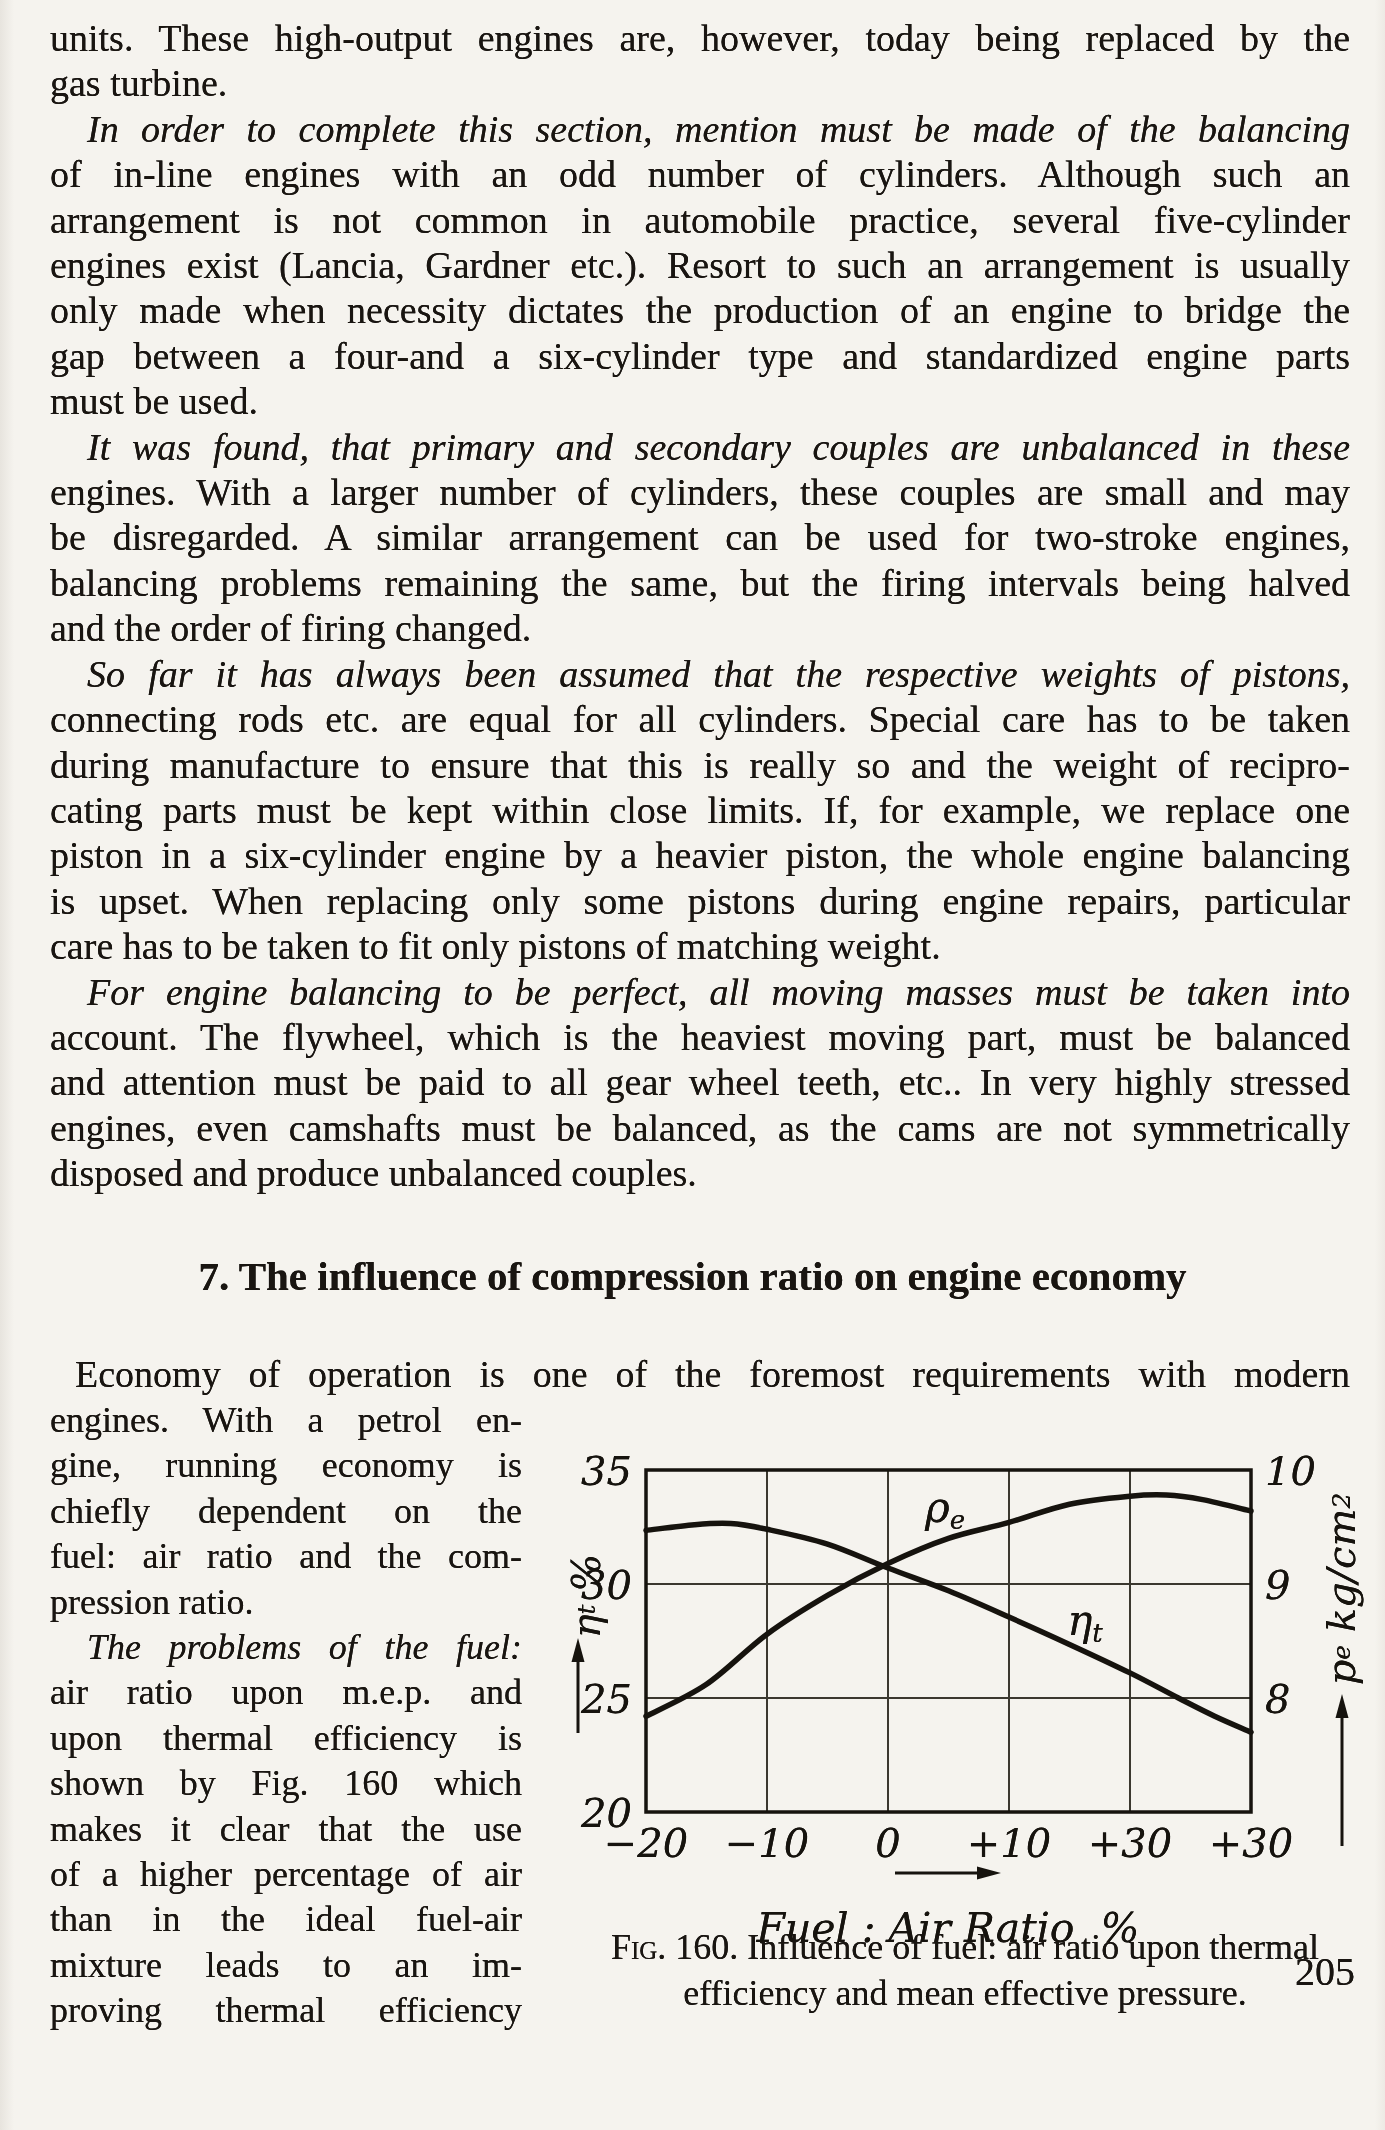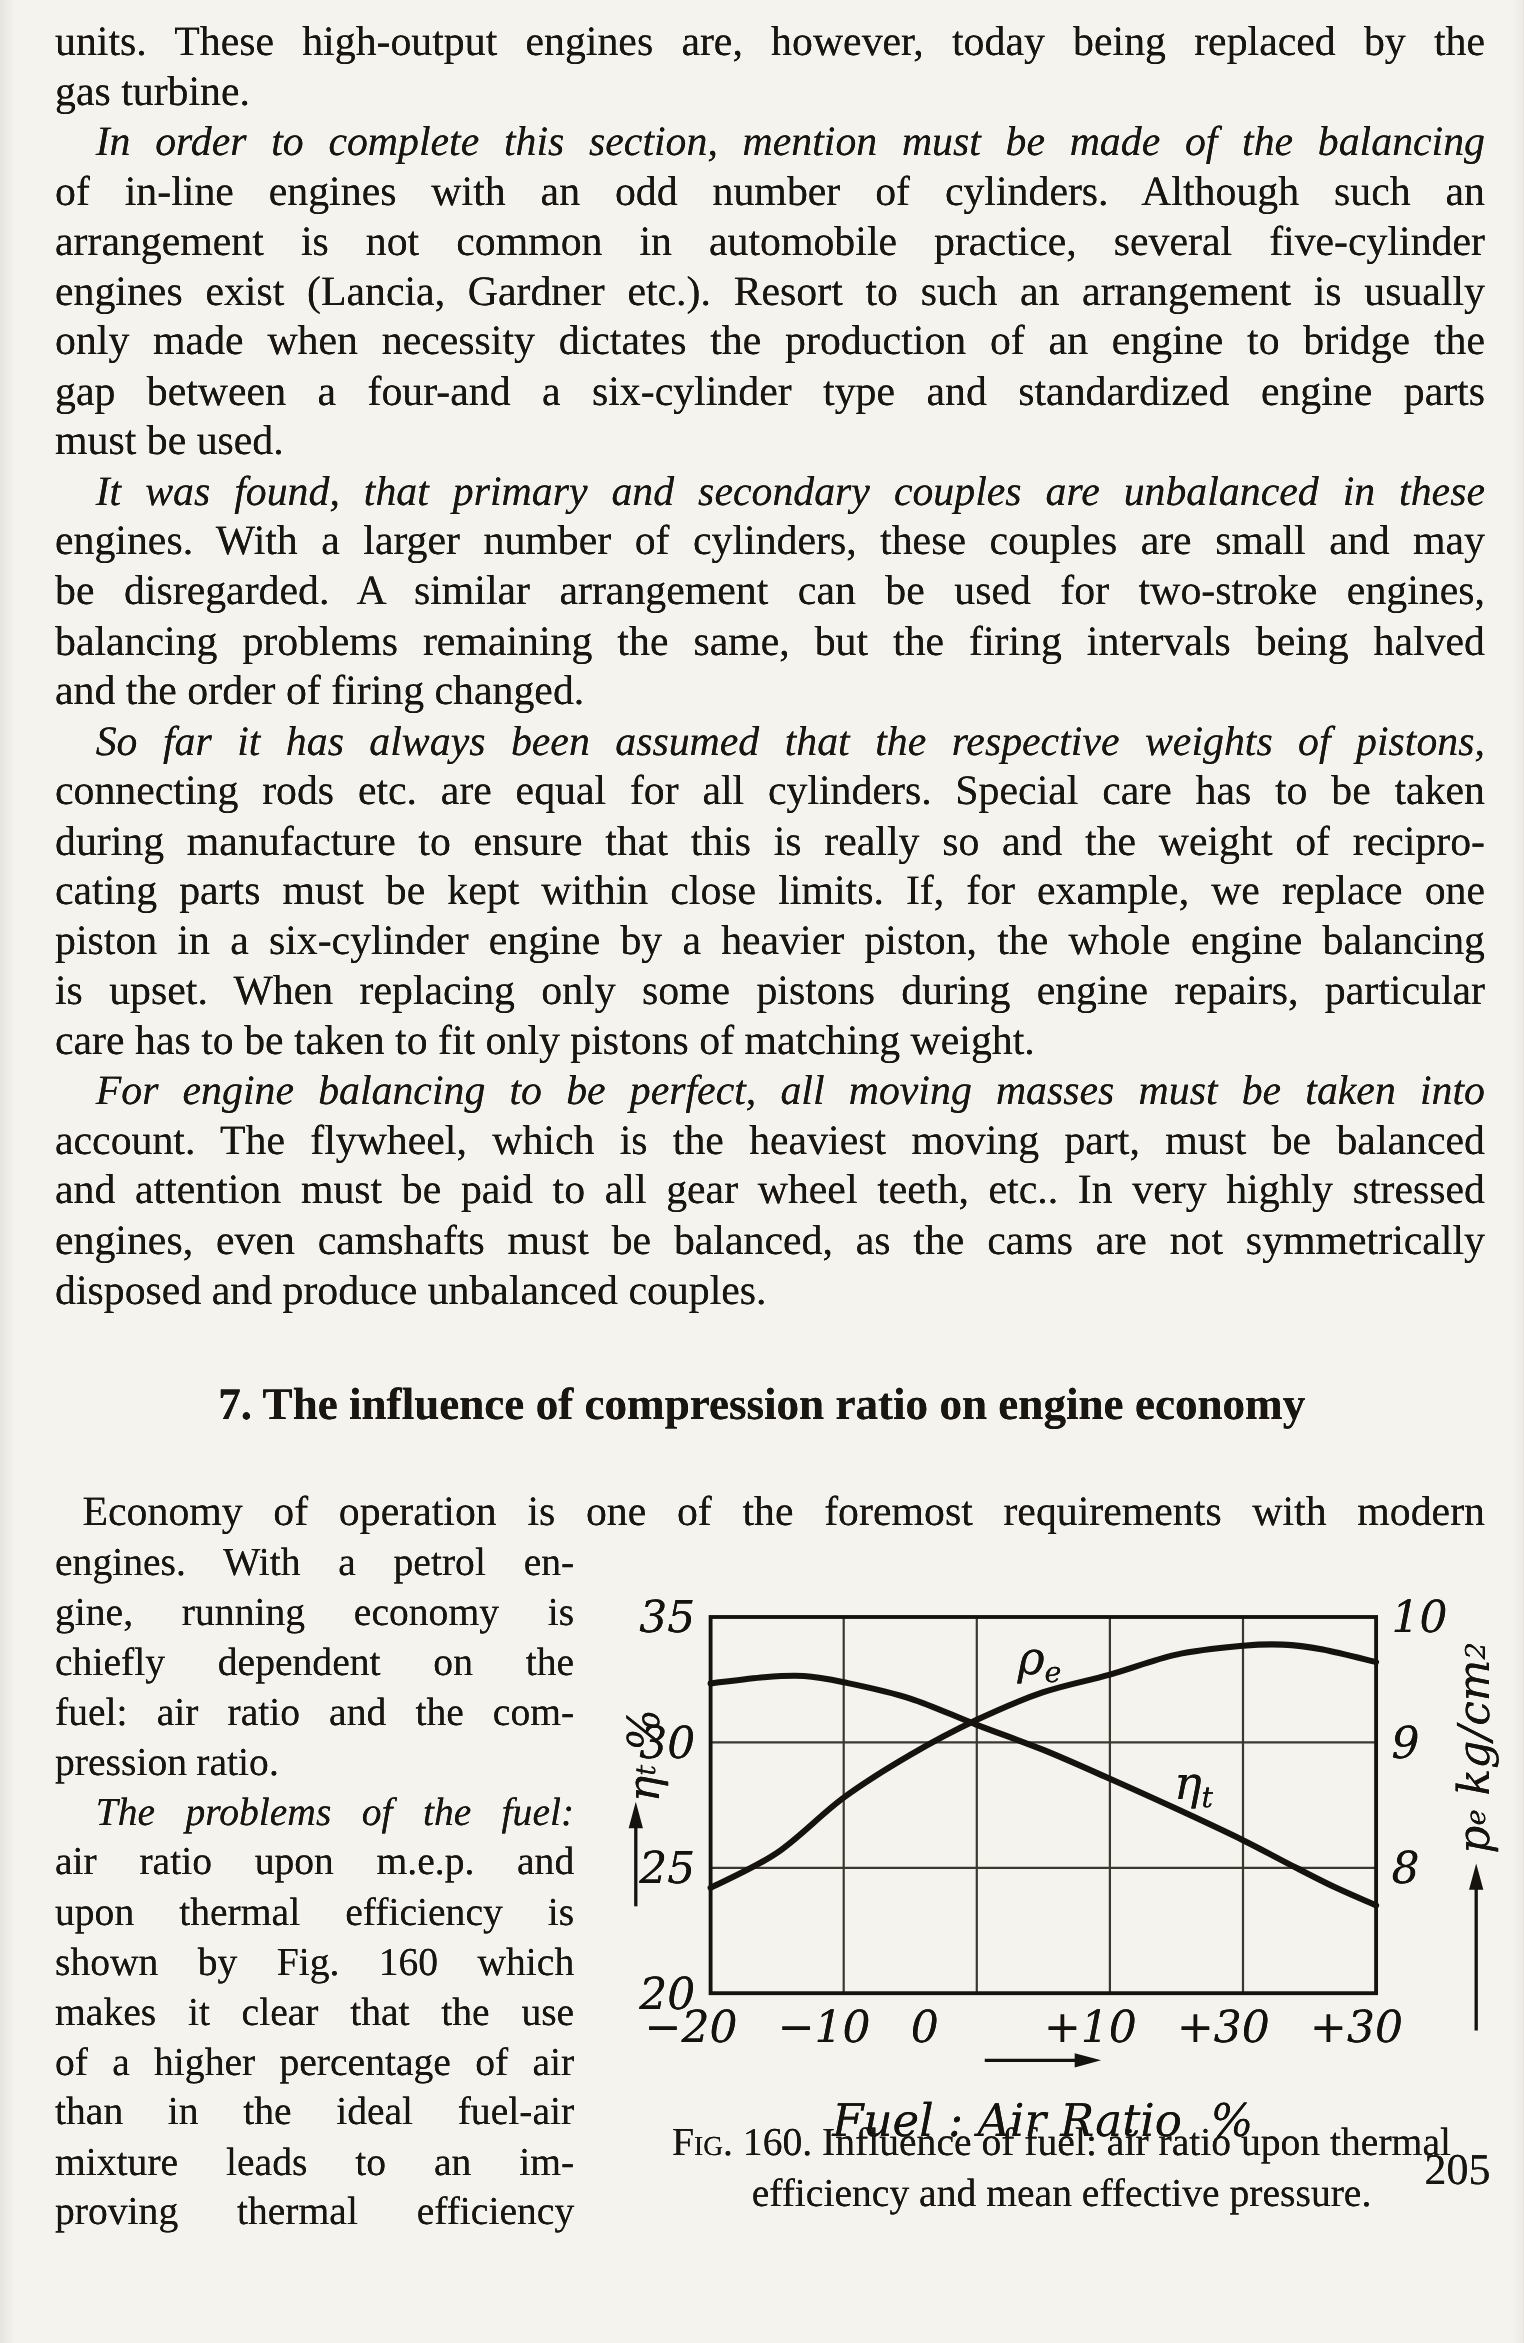--- a/index.html
+++ b/index.html
@@ -41,21 +41,21 @@
     font-size:36px;line-height:45.4px;word-spacing:-0.5px;
     text-shadow:0 0 0.6px currentColor;
   }
   
   .figure-layer{position:absolute;left:0;top:0;width:1385px;height:2130px;pointer-events:none;}
   #chart-svg{position:absolute;left:0;top:0;width:1385px;height:2130px;}
   .tick{
     position:absolute;font:italic 40px "DejaVu Serif",serif;
     color:#16130e;text-shadow:0 0 0.5px currentColor;line-height:46px;
   }
-  .tick.xt{text-align:left;}
+  .tick.xt{text-align:center;}
   .tick.lt{text-align:right;}
   .tick.rt{text-align:left;}
   .axis-label{
     position:absolute;display:flex;align-items:center;justify-content:center;
     font:italic 40px "DejaVu Serif",serif;color:#16130e;
     text-shadow:0 0 0.5px currentColor;white-space:pre;
     transform:rotate(-90deg);
   }
   .curve-label{
     position:absolute;font:italic 42px "DejaVu Serif",serif;color:#16130e;

